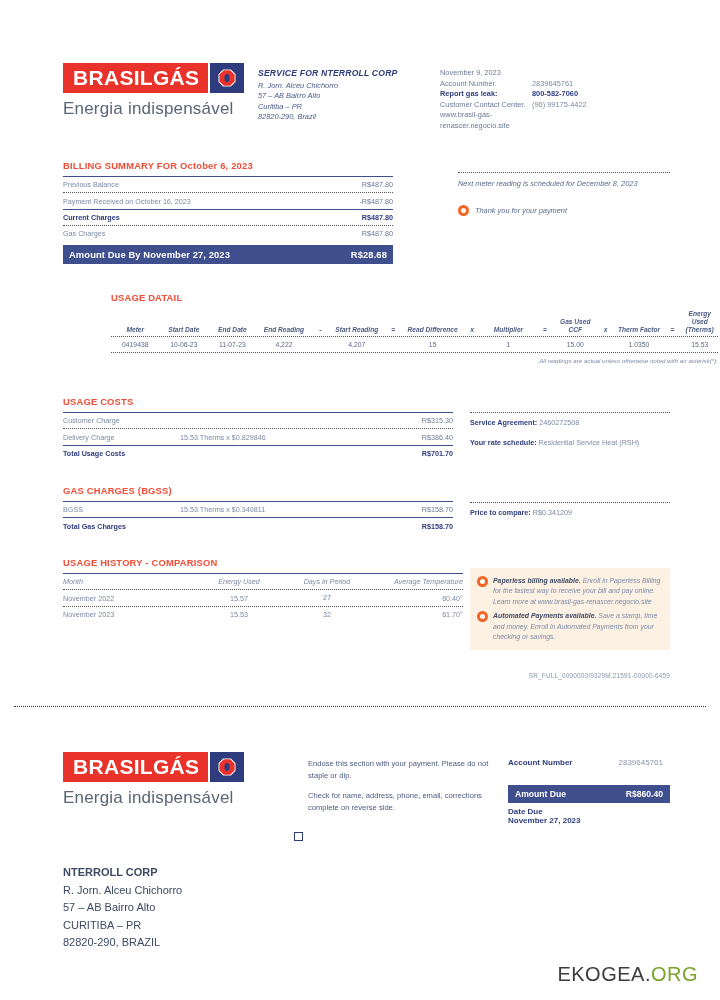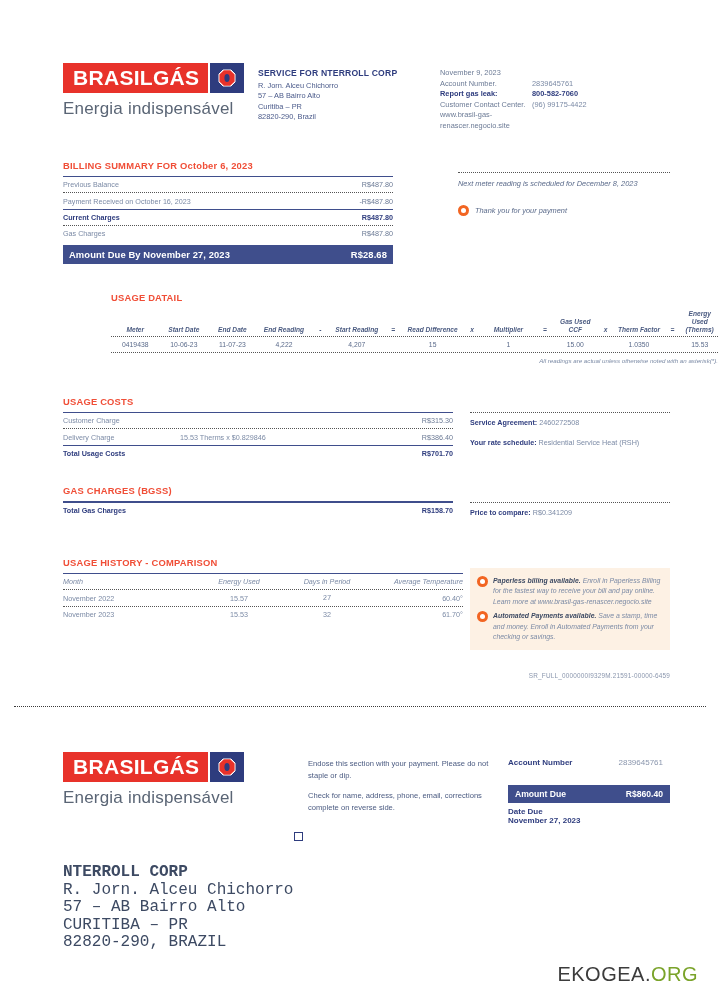--- a/index.html
+++ b/index.html
@@ -94,21 +94,21 @@
   .ref { font-size: 6.4px; color: #8a96ad; text-align: right; letter-spacing: .2px; }
 
   .stub-txt { font-size: 7.6px; line-height: 11.5px; color: #4a5a80; }
 
   .stub-band {
     background: #3f4e8c; color: #fff; font-size: 8.6px; font-weight: bold;
     padding: 4px 7px; display: flex; justify-content: space-between;
   }
   .stub-row { display: flex; font-size: 8px; padding: 3px 7px 0 0; }
 
-  .cust { font-size: 16px; line-height: 17.5px; color: #3d4a63; font-family: Liberation Mono, monospace; }
+  .cust { font-size: 11px; line-height: 17.5px; color: #3d4a63; }
   .cust .n { font-weight: bold; }
 
   .wm { font-size: 20px; letter-spacing: .5px; }
   .wm .a { color: #3c3c3c; }
   .wm .b { color: #7aa32a; }
 
   .checkbox { width: 9px; height: 9px; border: 1.4px solid #2e3c7e; }
 </style>
 </head>
 <body>
@@ -125,21 +125,21 @@
         <svg width="22" height="22" viewBox="0 0 22 22">
           <polygon points="7,2 15,2 20,7 20,15 15,20 7,20 2,15 2,7" fill="#ffffff" stroke="#2e3c7e" stroke-width="1"></polygon>
           <polygon points="7.8,3.2 14.2,3.2 18.6,7.6 18.6,14.4 14.2,18.8 7.8,18.8 3.4,14.4 3.4,7.6" fill="#e8322a"></polygon>
           <ellipse cx="11" cy="11" rx="2.6" ry="4" fill="#2e3c7e"></ellipse>
         </svg>
       </div>
     </div>
     <div class="logo-tag">Energia indispensável</div>
   </div>
 
-  <div class="addr" style="position:absolute; left:258px; top:68px; width:175px;">
+  <div class="addr" style="position:absolute; left:258px; top:68px; width:175px;font-style:italic;">
     <div class="t">SERVICE FOR NTERROLL CORP</div>
     <div>R. Jorn. Alceu Chichorro</div>
     <div>57 – AB Bairro Alto</div>
     <div>Curitiba – PR</div>
     <div>82820-290,   Brazil</div>
   </div>
 
   <div class="meta" style="position:absolute; left:440px; top:68px; width:225px;">
     <div>November 9, 2023</div>
     <div class="meta-row">
@@ -303,20 +303,29 @@
     </div>
     <div class="sidebox" style="padding-top:9px;">
       <b>Your rate schedule:</b>
       <span>Residential   Service   Heat (RSH)</span>
     </div>
   </div>
 
   <div style="position:absolute; left:63px; top:485px; width:390px;">
     <h2 class="sec">GAS CHARGES (BGSS)</h2>
     <div class="rule-solid"></div>
+    <table class="t1">
+      <tbody>
+          <tr>
+        <td style="width:30%">BGSS</td>
+        <td style="width:45%">15.53 Therms x $0.340811</td>
+        <td class="r">R$158.70</td>
+      </tr>
+    </tbody>
+      </table>
     <div class="rule-solid"></div>
     <table class="t1">
       <tbody>
           <tr class="bold">
         <td>Total Gas Charges</td>
         <td class="r">R$158.70</td>
       </tr>
     </tbody>
       </table>
   </div>

